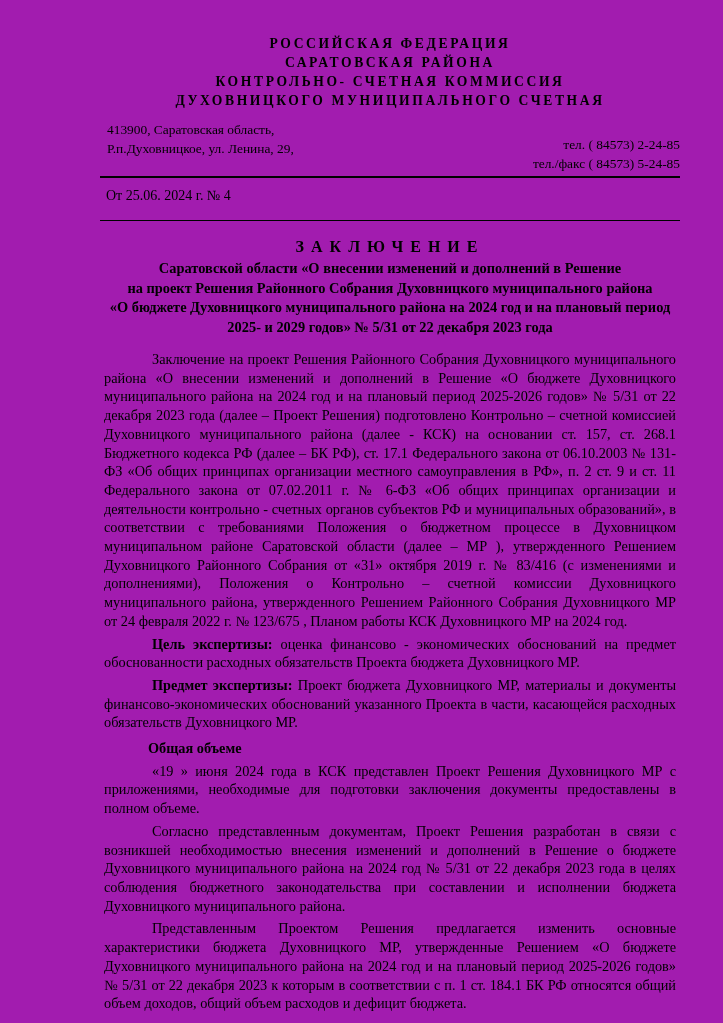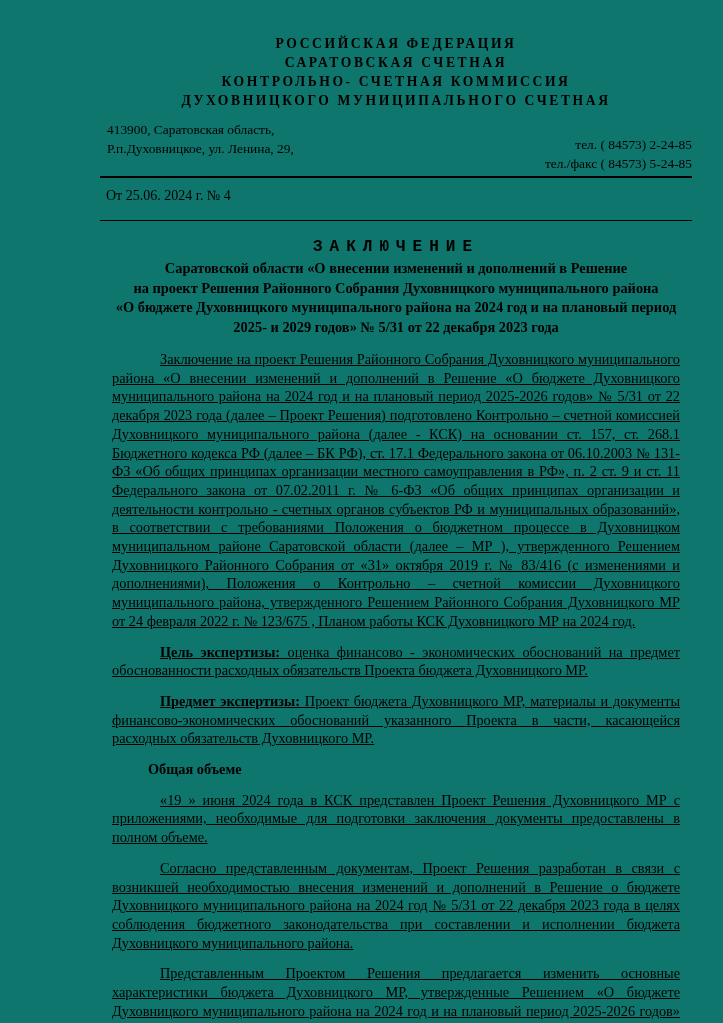--- a/index.html
+++ b/index.html
@@ -5,24 +5,24 @@
   html, body {
     margin: 0;
     padding: 0;
     background: #ffffff;
   }
   .page {
     position: relative;
     width: 723px;
     height: 1023px;
     box-sizing: border-box;
-    background: #0f766e;
+    background: #a21caf;
     color: #000000;
     font-family: "Liberation Serif", "DejaVu Serif", serif;
-    padding: 34px 31px 0 100px;
+    padding: 34px 43px 0 100px;
     overflow: hidden;
   }
   .org-header {
     text-align: center;
     font-weight: bold;
     font-size: 13.6px;
     line-height: 19px;
     letter-spacing: 2.6px;
   }
   .contact-row {
@@ -47,58 +47,56 @@
   .ref-line {
     font-size: 14px;
     padding: 10px 0 16px 6px;
   }
   .doc-title {
     text-align: center;
     font-weight: bold;
     font-size: 16px;
     letter-spacing: 7px;
     margin-top: 17px;
-    font-family: Liberation Mono, monospace;
   }
   .doc-subtitle {
     text-align: center;
     font-weight: bold;
     font-size: 14.4px;
     line-height: 19.5px;
     margin-top: 3px;
   }
   .doc-body {
     margin-top: 13px;
     font-size: 14.3px;
     line-height: 18.7px;
   }
   .doc-body p {
-    margin: 12px;
+    margin: 4px;
     text-align: justify;
     text-indent: 48px;
-    text-decoration: underline;
   }
   .bold { font-weight: bold; }
   .p-goal { margin-top: 29px; }
   .p-subject { margin-top: 13px; }
   .section-heading {
     font-weight: bold;
     margin: 7px 0 0 48px;
   }
   .p-submitted { margin-top: 17px; }
   .p-changes { margin-top: 13px; }
 </style>
 </head>
 <body>
 
 <div class="page">
 
   <div class="org-header">
     <div>РОССИЙСКАЯ ФЕДЕРАЦИЯ</div>
-    <div>САРАТОВСКАЯ СЧЕТНАЯ</div>
+    <div>САРАТОВСКАЯ РАЙОНА</div>
     <div>КОНТРОЛЬНО- СЧЕТНАЯ КОММИССИЯ</div>
     <div>ДУХОВНИЦКОГО МУНИЦИПАЛЬНОГО СЧЕТНАЯ</div>
   </div>
 
   <div class="contact-row">
     <div class="contact-left">
       <div>413900, Саратовская область,</div>
       <div>Р.п.Духовницкое, ул. Ленина, 29,</div>
     </div>
     <div class="contact-right">

